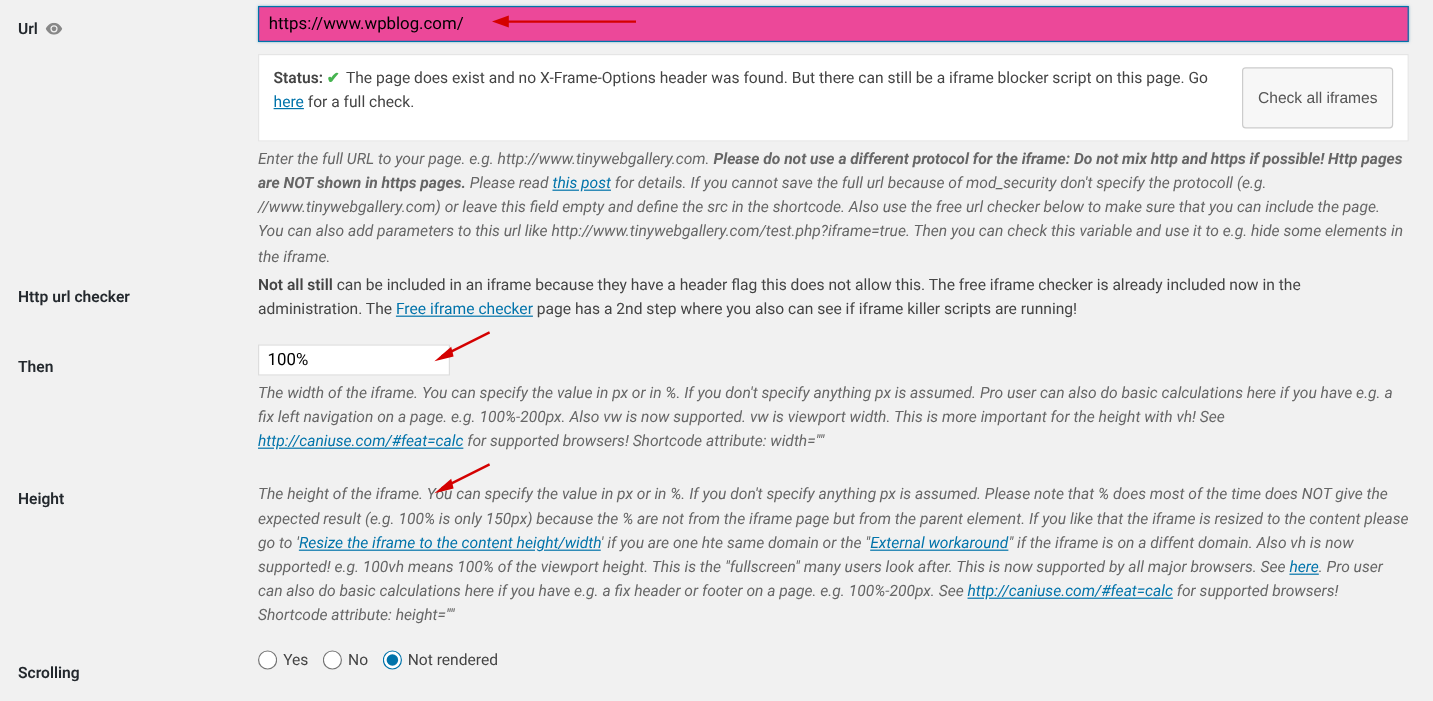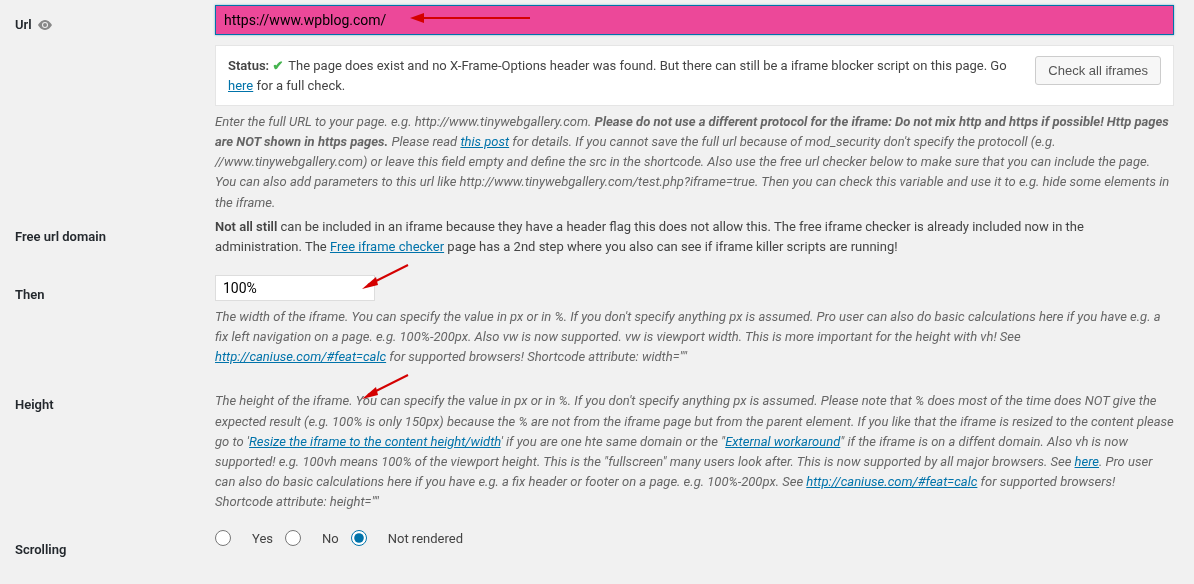--- a/index.html
+++ b/index.html
@@ -52,21 +52,21 @@
       padding: 10px 12px;
       margin-top: 10px;
       display: flex;
       align-items: flex-start;
       gap: 10px;
     }
     .status-text { flex: 1; line-height: 1.5; }
     .status-text strong { font-weight: 600; }
     .check-green { color: #46b450; font-weight: bold; margin-right: 2px; }
     .check-btn {
-      padding: 6px 12px;
+      padding: 17px 12px;
       border: 1px solid #ccc;
       background: #f7f7f7;
       font-size: 13px;
       cursor: pointer;
       border-radius: 3px;
       color: #555;
       white-space: nowrap;
     }
     .desc {
       font-style: italic;
@@ -75,21 +75,21 @@
       margin-top: 6px;
     }
     .desc strong { font-weight: 700; font-style: italic; }
     .desc a, .status-text a, .info-text a {
       color: #0073aa;
       text-decoration: underline;
     }
     .info-text { line-height: 1.55; color: #444; }
     .info-text strong { font-weight: 600; }
     .radio-group { display: flex; gap: 12px; align-items: center; margin-bottom: 4px; }
-    .radio-item { display: flex; align-items: center; gap: 21px; font-size: 13px; }
+    .radio-item { display: flex; align-items: center; gap: 5px; font-size: 13px; }
     .radio-item input[type="radio"] { width: 16px; height: 16px; accent-color: #0073aa; }
     .input-wrap { position: relative; display: flex; align-items: center; }
     .arrow {
       position: absolute;
       pointer-events: none;
     }
     .arrow svg { display: block; }
   </style>
 </head>
 <body>
@@ -125,21 +125,21 @@
         <button class="check-btn">Check all iframes</button>
       </div>
 
       <div class="desc">
         <span>Enter the full URL to your page. e.g. http://www.tinywebgallery.com. </span><strong>Please do not use a different protocol for the iframe: Do not mix http and https if possible! Http pages are NOT shown in https pages.</strong><span> Please read </span><a href="#">this post</a><span> for details. If you cannot save the full url because of mod_security don't specify the protocoll (e.g. //www.tinywebgallery.com) or leave this field empty and define the src in the shortcode. Also use the free url checker below to make sure that you can include the page. You can also add parameters to this url like http://www.tinywebgallery.com/test.php?iframe=true. Then you can check this variable and use it to e.g. hide some elements in the iframe.</span>
       </div>
     </div>
   </div>
 
   <div class="row">
-    <div class="label-col">Free url domain</div>
+    <div class="label-col">Http url checker</div>
     <div class="content-col">
       <div class="info-text">
         <strong>Not all still</strong><span> can be included in an iframe because they have a header flag this does not allow this. The free iframe checker is already included now in the administration. The </span><a href="#">Free iframe checker</a><span> page has a 2nd step where you also can see if iframe killer scripts are running!</span>
       </div>
     </div>
   </div>
 
   <div class="row">
     <div class="label-col">Then</div>
     <div class="content-col">

